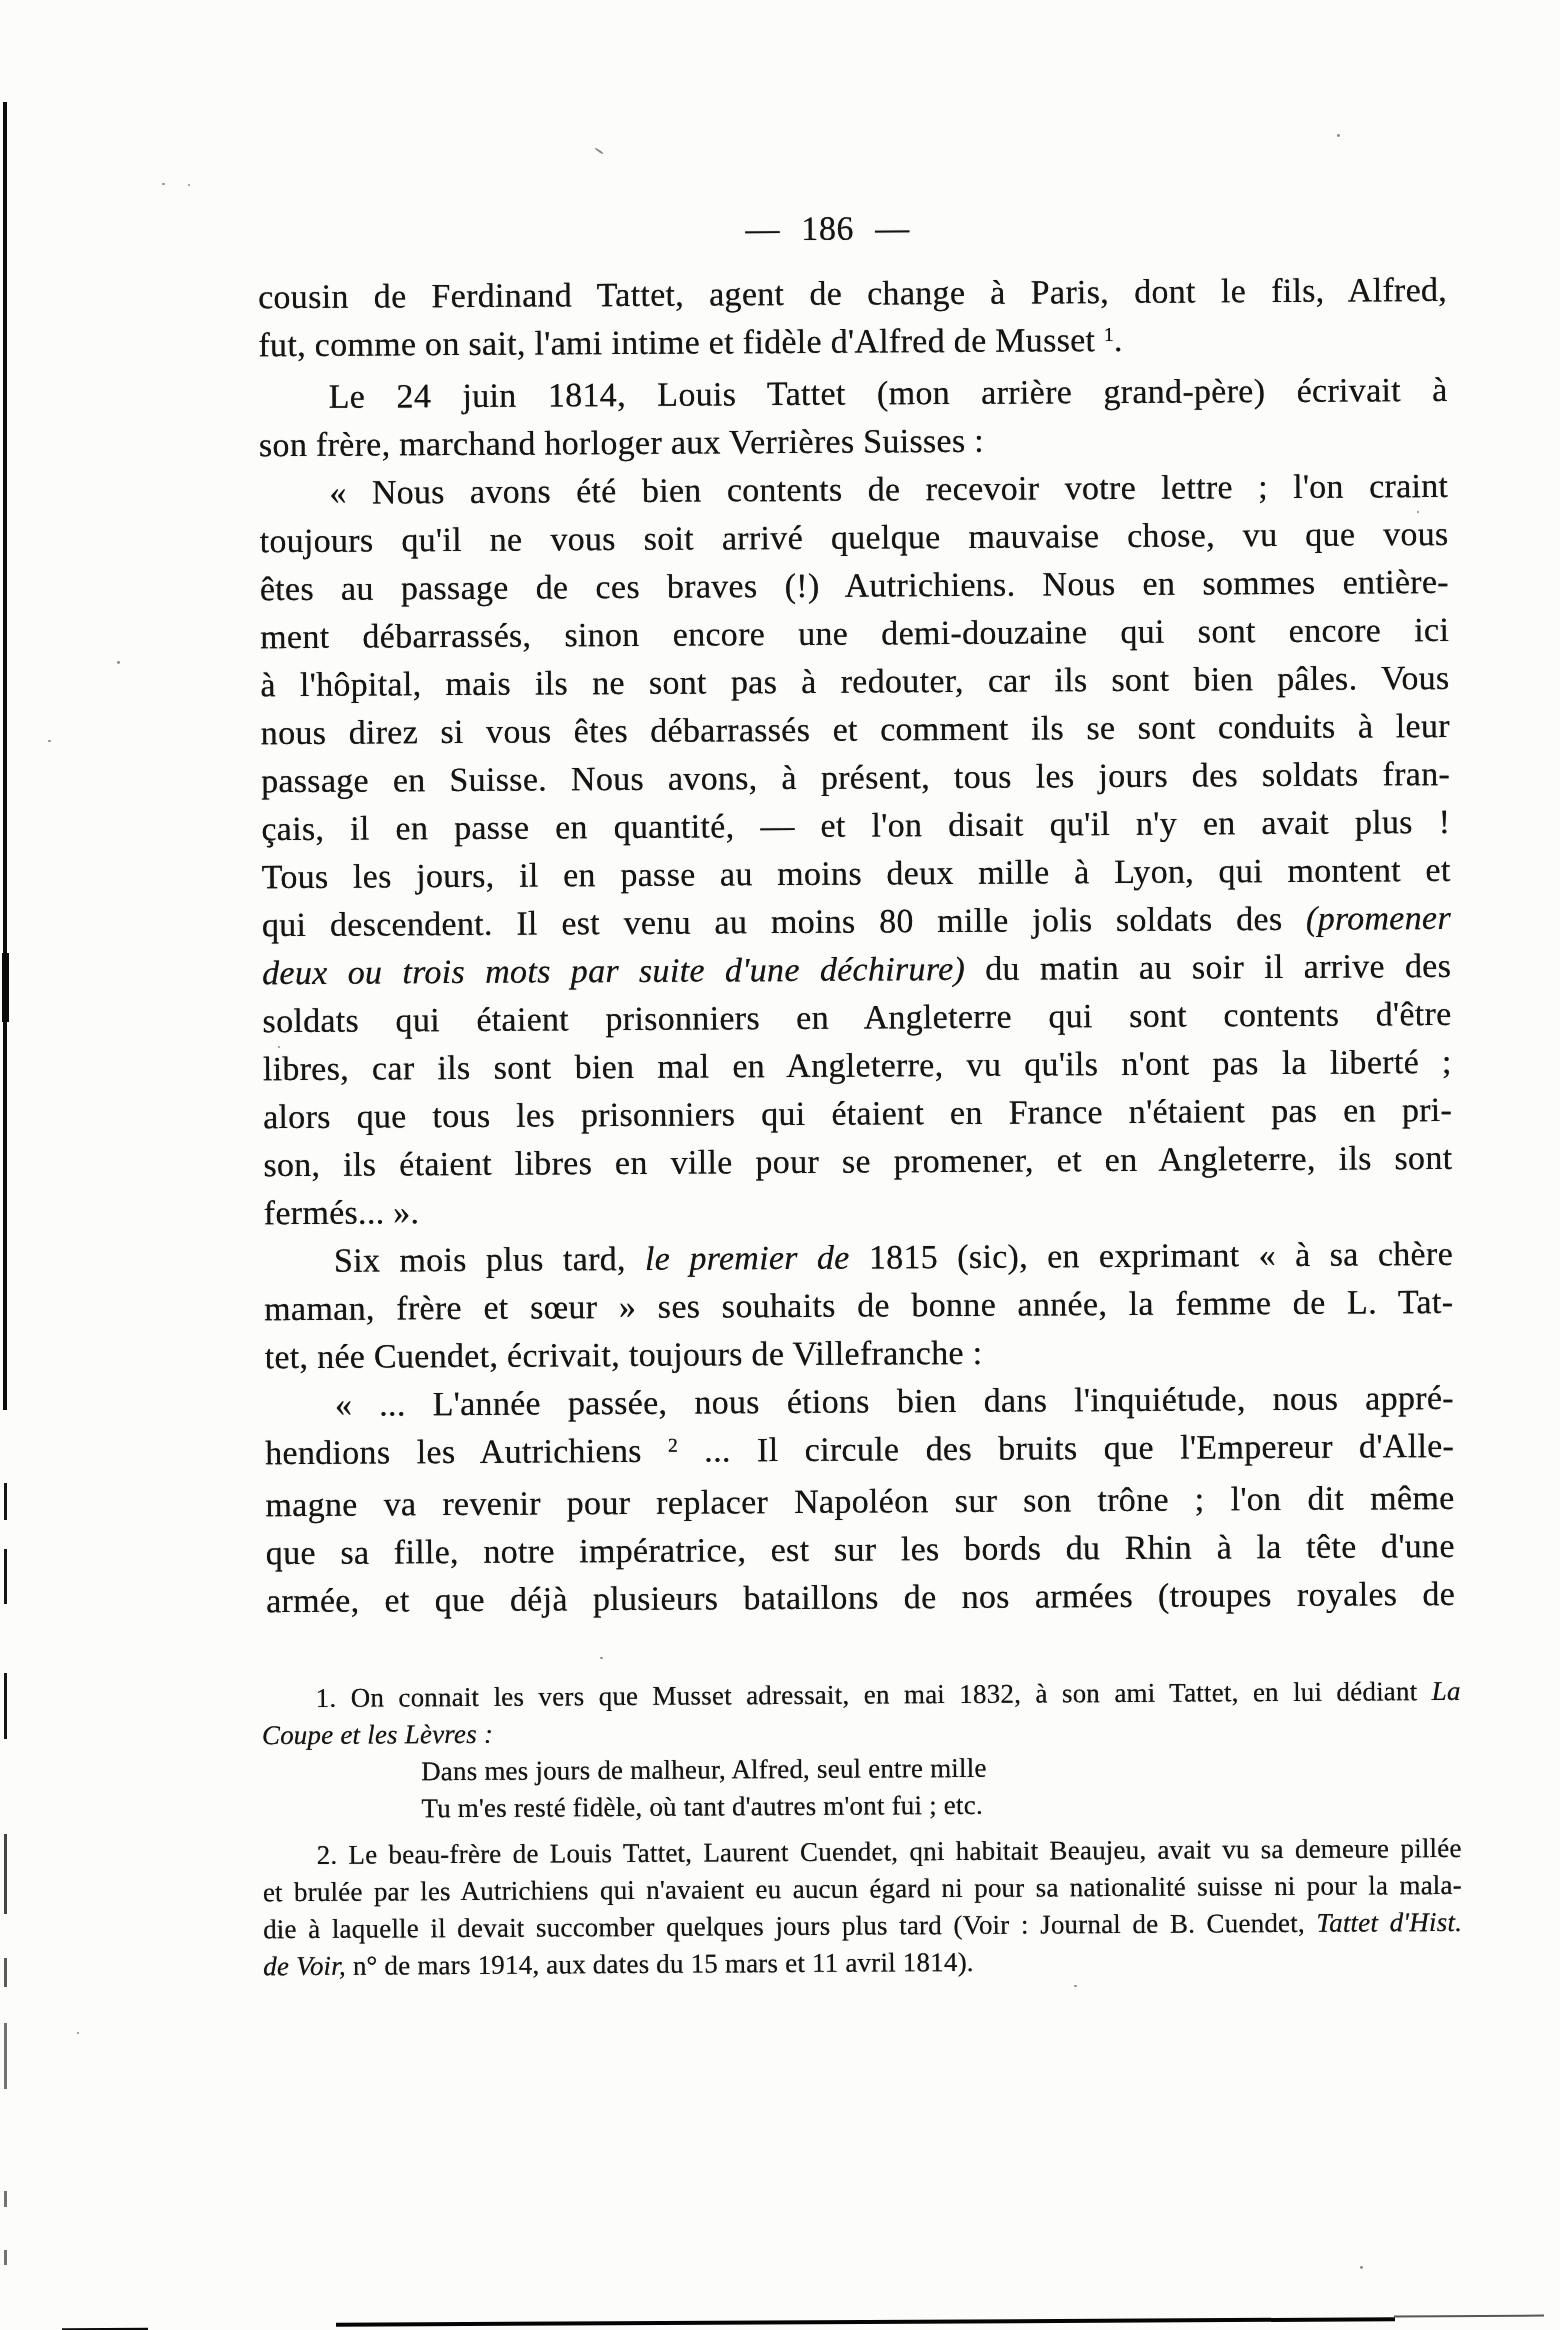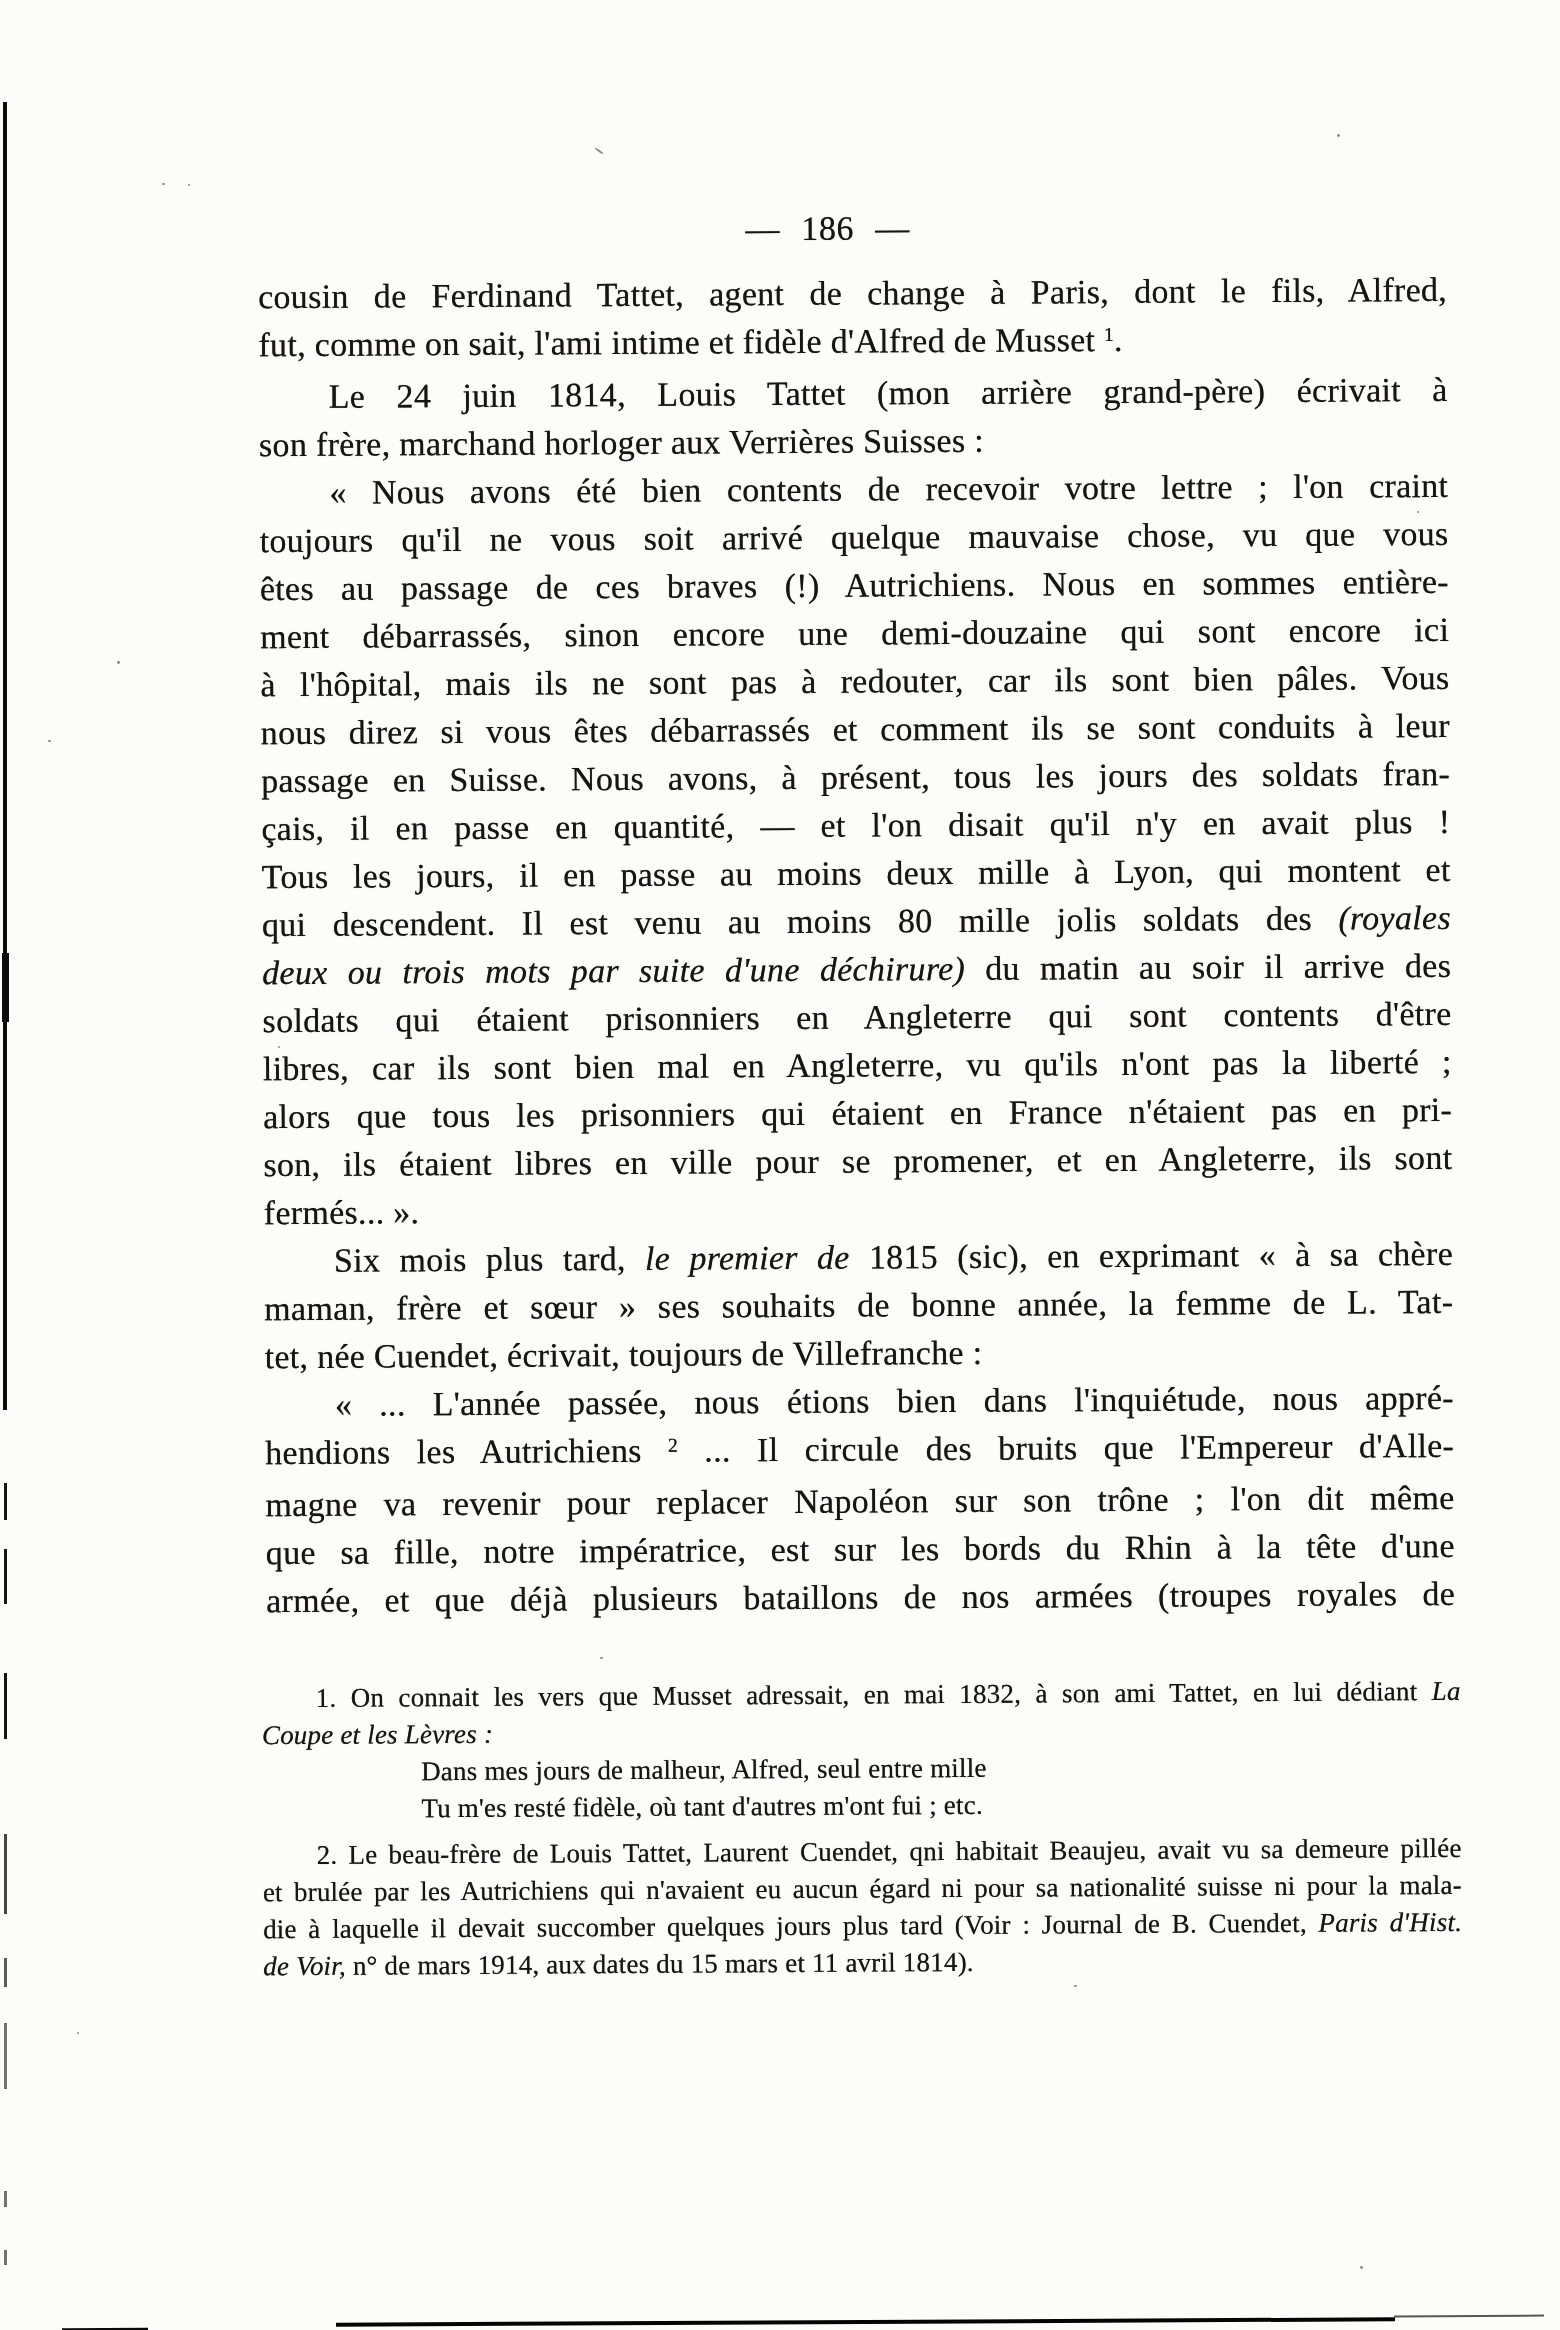--- a/index.html
+++ b/index.html
@@ -124,21 +124,21 @@
         <div class="line no-just"><span>son frère, marchand horloger aux Verrières Suisses :</span></div>
         <div class="line indent"><span>« Nous avons été bien contents de recevoir votre lettre ; l'on craint</span></div>
         <div class="line"><span>toujours qu'il ne vous soit arrivé quelque mauvaise chose, vu que vous</span></div>
         <div class="line"><span>êtes au passage de ces braves (!) Autrichiens. Nous en sommes entière-</span></div>
         <div class="line"><span>ment débarrassés, sinon encore une demi-douzaine qui sont encore ici</span></div>
         <div class="line"><span>à l'hôpital, mais ils ne sont pas à redouter, car ils sont bien pâles. Vous</span></div>
         <div class="line"><span>nous direz si vous êtes débarrassés et comment ils se sont conduits à leur</span></div>
         <div class="line"><span>passage en Suisse. Nous avons, à présent, tous les jours des soldats fran-</span></div>
         <div class="line"><span>çais, il en passe en quantité, — et l'on disait qu'il n'y en avait plus !</span></div>
         <div class="line"><span>Tous les jours, il en passe au moins deux mille à Lyon, qui montent et</span></div>
-        <div class="line"><span>qui descendent. Il est venu au moins 80 mille jolis soldats des </span><span class="it">(royales</span></div>
+        <div class="line"><span>qui descendent. Il est venu au moins 80 mille jolis soldats des </span><span class="it">(promener</span></div>
         <div class="line"><span class="it">deux ou trois mots par suite d'une déchirure)</span><span> du matin au soir il arrive des</span></div>
         <div class="line"><span>soldats qui étaient prisonniers en Angleterre qui sont contents d'être</span></div>
         <div class="line"><span>libres, car ils sont bien mal en Angleterre, vu qu'ils n'ont pas la liberté ;</span></div>
         <div class="line"><span>alors que tous les prisonniers qui étaient en France n'étaient pas en pri-</span></div>
         <div class="line"><span>son, ils étaient libres en ville pour se promener, et en Angleterre, ils sont</span></div>
         <div class="line no-just"><span>fermés... ».</span></div>
         <div class="line indent"><span>Six mois plus tard, </span><span class="it">le premier de</span><span> 1815 (sic), en exprimant « à sa chère</span></div>
         <div class="line"><span>maman, frère et sœur » ses souhaits de bonne année, la femme de L. Tat-</span></div>
         <div class="line no-just"><span>tet, née Cuendet, écrivait, toujours de Villefranche :</span></div>
         <div class="line indent"><span>« ... L'année passée, nous étions bien dans l'inquiétude, nous appré-</span></div>
@@ -148,21 +148,21 @@
         <div class="line"><span>armée, et que déjà plusieurs bataillons de nos armées (troupes royales de</span></div>
       </div>
 
     <div class="footnotes" id="footnotes">
         <div class="line indent"><span>1. On connait les vers que Musset adressait, en mai 1832, à son ami Tattet, en lui dédiant </span><span class="it">La</span></div>
         <div class="line no-just"><span class="it">Coupe et les Lèvres :</span></div>
         <div class="line no-just verse"><span>Dans mes jours de malheur, Alfred, seul entre mille</span></div>
         <div class="line no-just verse"><span>Tu m'es resté fidèle, où tant d'autres m'ont fui ; etc.</span></div>
         <div class="line indent gap-before"><span>2. Le beau-frère de Louis Tattet, Laurent Cuendet, qni habitait Beaujeu, avait vu sa demeure pillée</span></div>
         <div class="line"><span>et brulée par les Autrichiens qui n'avaient eu aucun égard ni pour sa nationalité suisse ni pour la mala-</span></div>
-        <div class="line"><span>die à laquelle il devait succomber quelques jours plus tard (Voir : Journal de B. Cuendet, </span><span class="it">Paris d'Hist.</span></div>
+        <div class="line"><span>die à laquelle il devait succomber quelques jours plus tard (Voir : Journal de B. Cuendet, </span><span class="it">Tattet d'Hist.</span></div>
         <div class="line no-just"><span class="it">de Voir,</span><span> n° de mars 1914, aux dates du 15 mars et 11 avril 1814).</span></div>
       </div>
   </div>
 
   <div class="edge-line"></div>
   <div class="edge-blob"></div>
   <div class="edge-dash" style="top:1483px;height:37px;"></div>
   <div class="edge-dash" style="top:1549px;height:55px;"></div>
   <div class="edge-dash" style="top:1673px;height:66px;"></div>
   <div class="edge-dash" style="top:1834px;height:80px;opacity:.8;"></div>

